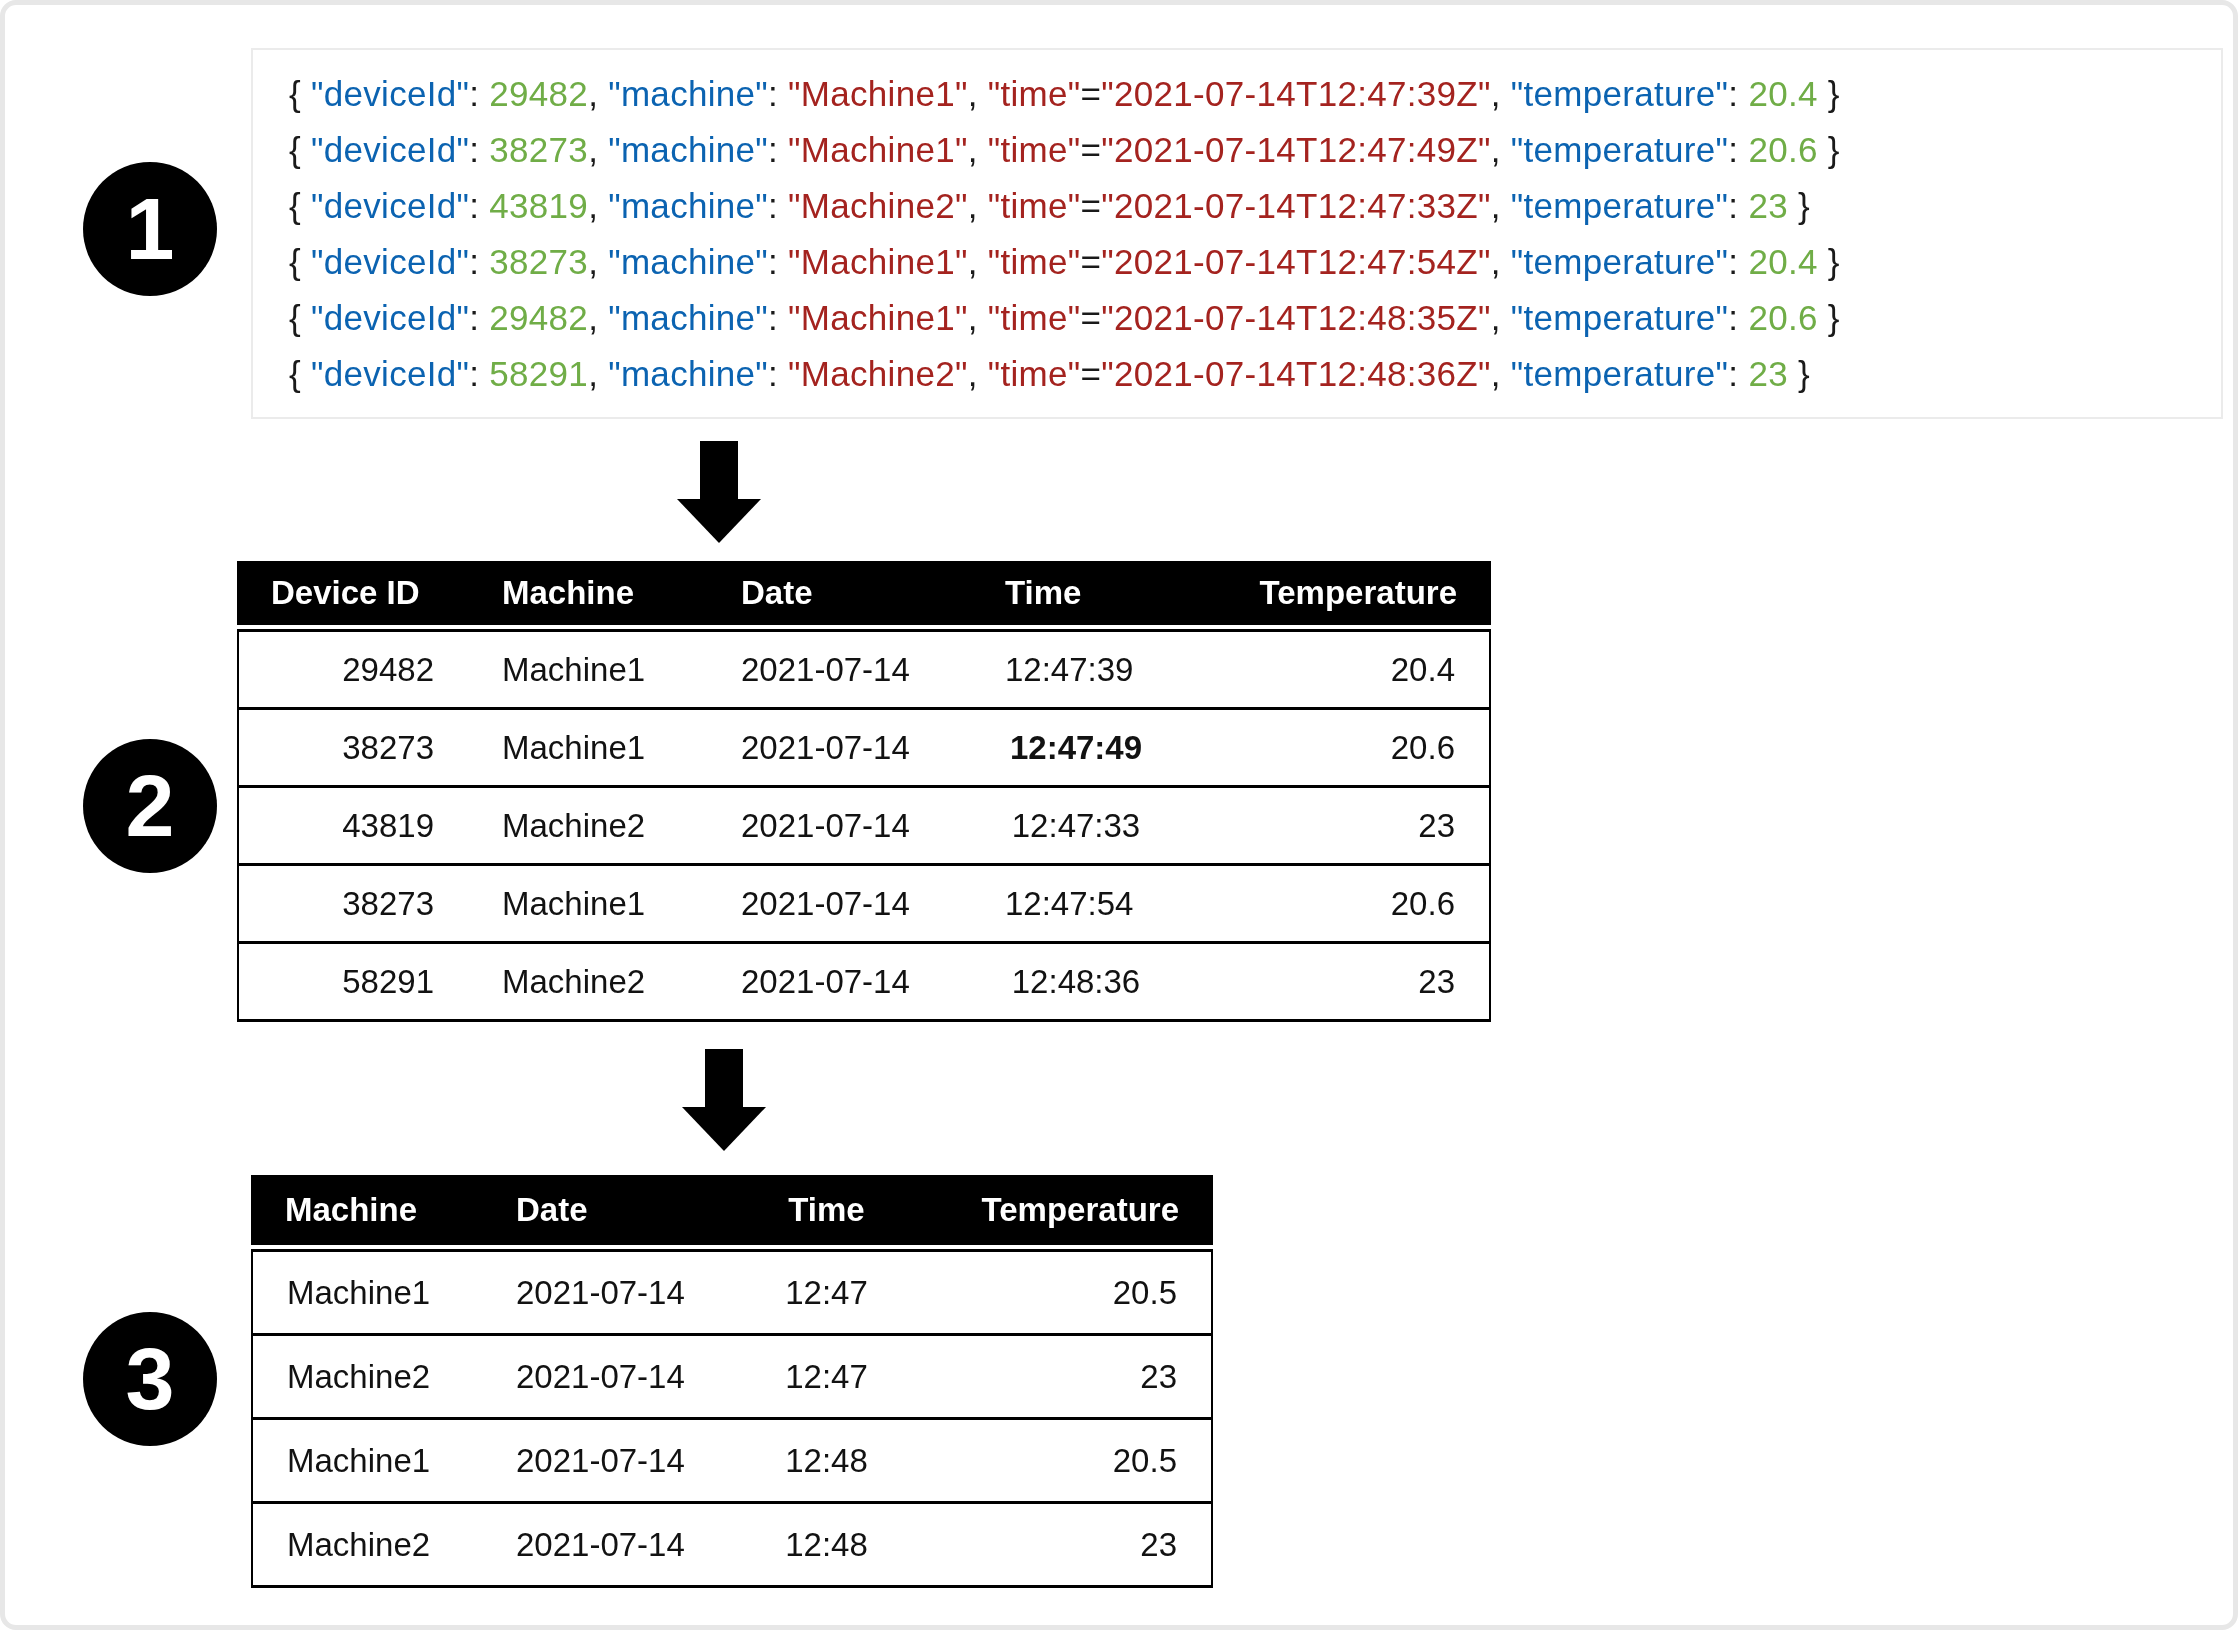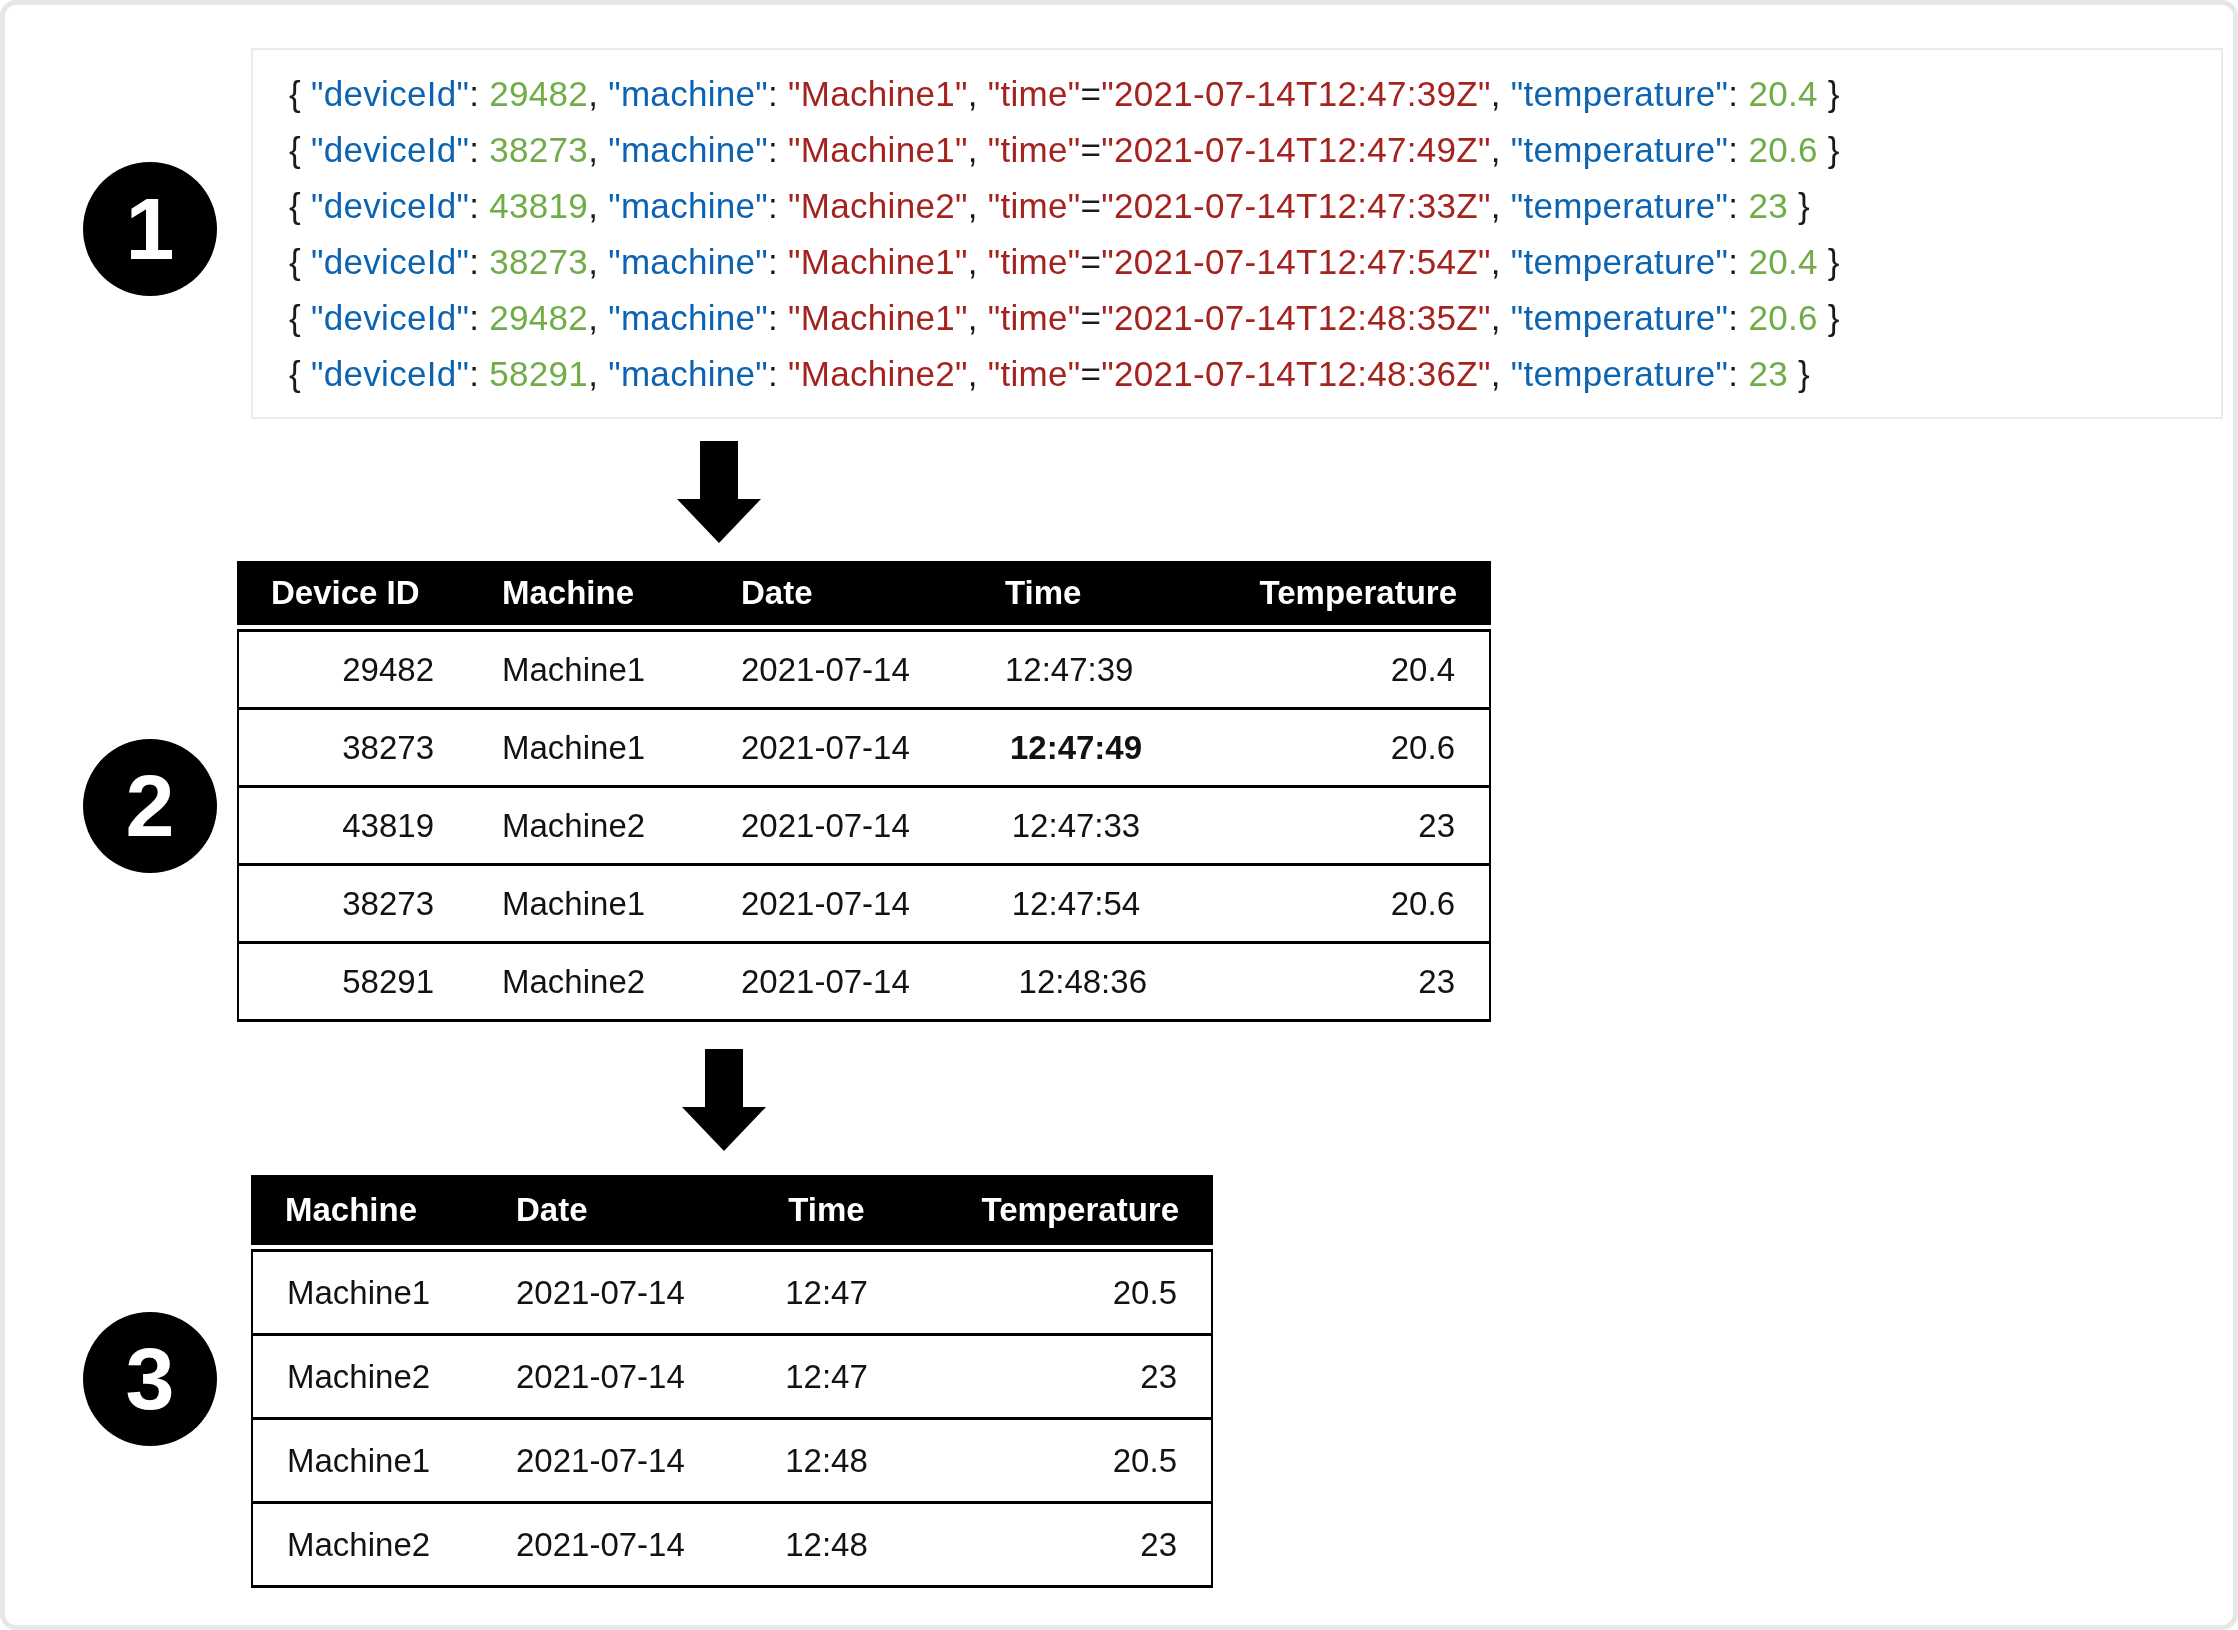--- a/index.html
+++ b/index.html
@@ -126,28 +126,28 @@
           <td style="text-align: right;">43819</td>
           <td style="text-align: left;">Machine2</td>
           <td style="text-align: left;">2021-07-14</td>
           <td style="text-align: center;">12:47:33</td>
           <td style="text-align: right;">23</td>
         </tr>
         <tr>
           <td style="text-align: right;">38273</td>
           <td style="text-align: left;">Machine1</td>
           <td style="text-align: left;">2021-07-14</td>
-          <td style="text-align: center;">12:47:54</td>
+          <td style="text-align: left;">12:47:54</td>
           <td style="text-align: right;">20.6</td>
         </tr>
         <tr>
           <td style="text-align: right;">58291</td>
           <td style="text-align: left;">Machine2</td>
           <td style="text-align: left;">2021-07-14</td>
-          <td style="text-align: right;">12:48:36</td>
+          <td style="text-align: center;">12:48:36</td>
           <td style="text-align: right;">23</td>
         </tr>
       </tbody>
   </table>
 
   <div class="arrow arrow-2">
     <div class="shaft"></div>
     <div class="head"></div>
   </div>
 

